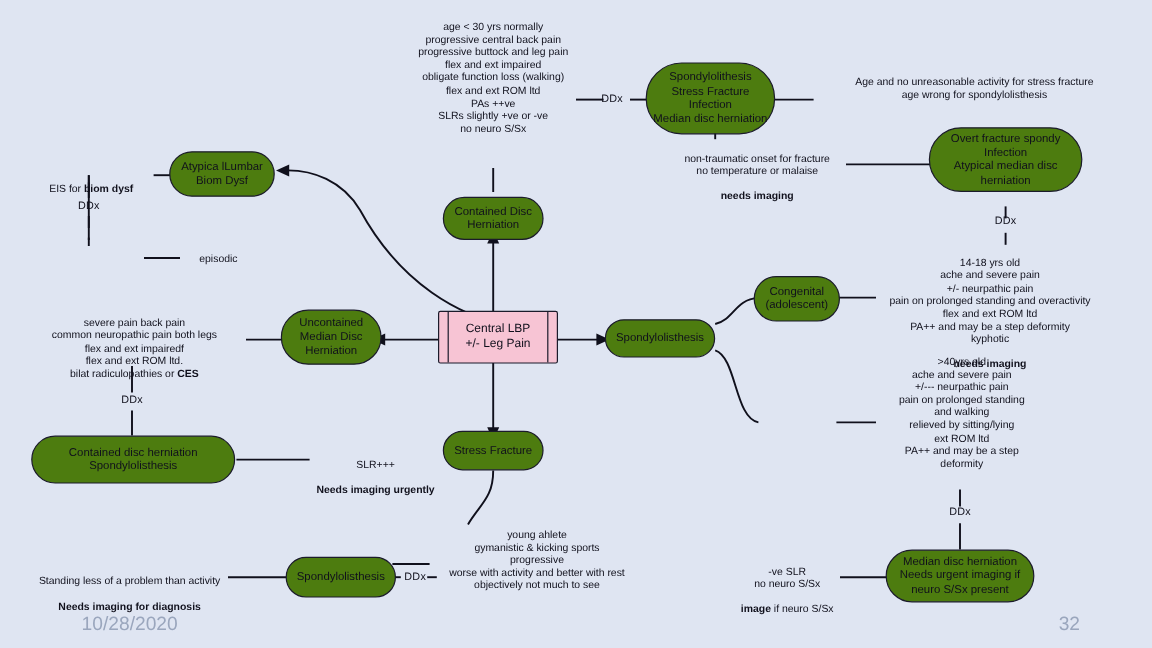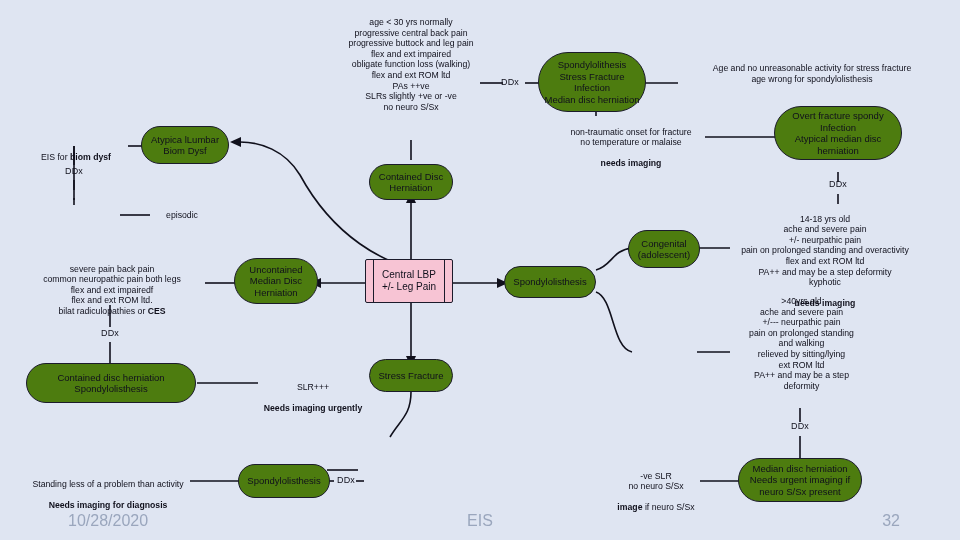--- a/index.html
+++ b/index.html
@@ -160,21 +160,21 @@
 
       <path d="M700 481 L740 481"></path>
     </g>
 
     <g stroke="#10101c" stroke-width="1.6" fill="none">
       <path d="M74 146 L74 165"></path>
       <path d="M74 180 L74 200"></path>
     </g>
   </svg>
 
-  <div class="node central" style="left:365px; top:259px; width:88px; height:44px;">
+  <div class="node central" style="left:365px; top:259px; width:100px; height:44px;">
     <div class="inner-line l"></div>
     <div class="inner-line r"></div>
     <span>Central LBP
 +/- Leg Pain</span>
   </div>
 
   <div class="label" style="left:311px; top:17px; width:200px;">age &lt; 30 yrs normally
 progressive central back pain
 progressive buttock and leg pain
 flex and ext impaired
@@ -286,20 +286,25 @@
 
   <div class="label" style="left:253px; top:371px; width:120px;">
     <span>SLR+++</span><br>
     <b>Needs imaging urgently</b>
   </div>
 
   <div class="node" style="left:369px; top:359px; width:84px; height:33px;">
     <span>Stress Fracture</span>
   </div>
 
+  <div class="label" style="left:355px; top:440px; width:185px;">young ahlete
+gymanistic &amp; kicking sports
+progressive
+worse with activity and better with rest
+objectively not much to see</div>
 
   <div class="label" style="left:22px; top:468px; width:172px;">
     <span>Standing less of a problem than activity</span><br>
     <b>Needs imaging for diagnosis</b>
   </div>
 
   <div class="node" style="left:238px; top:464px; width:92px; height:34px;">
     <span>Spondylolisthesis</span>
   </div>
 
@@ -311,16 +316,15 @@
     <b>image</b><span> if neuro S/Sx</span>
   </div>
 
   <div class="node" style="left:738px; top:458px; width:124px; height:44px;">
     <span>Median disc herniation
 Needs urgent imaging if
 neuro S/Sx present</span>
   </div>
 
   <div class="footer left">10/28/2020</div>
-  <div class="footer center">EIS</div>
   <div class="footer right">32</div>
 
 </div>
 
 </body></html>

